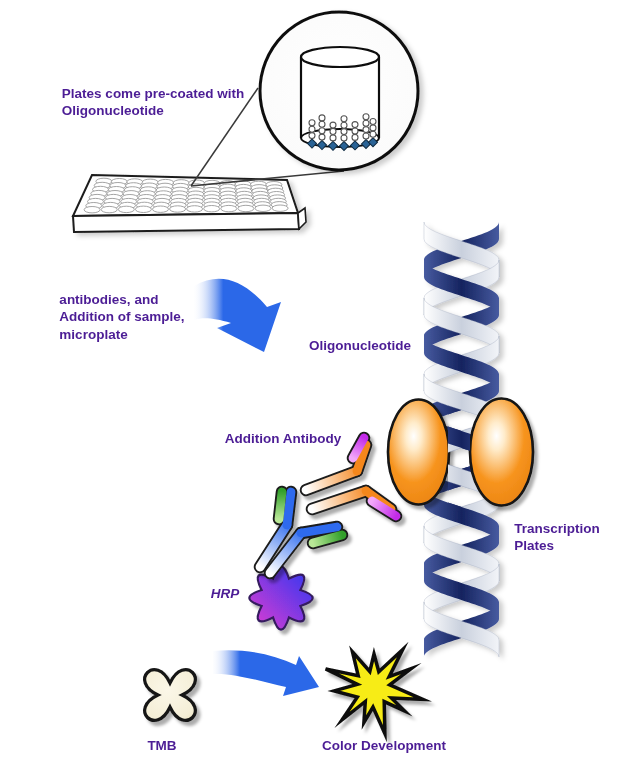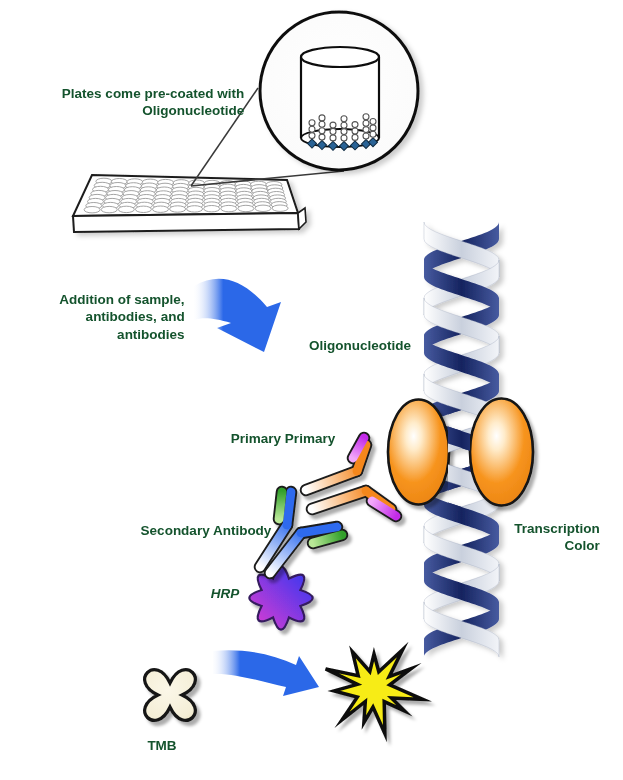--- a/index.html
+++ b/index.html
@@ -1,20 +1,20 @@
 <!DOCTYPE html>
 <html><head>
 <meta charset="utf-8">
 <style>
   html,body{margin:0;padding:0;background:#fff;}
   .stage{position:relative;width:623px;height:780px;background:#fff;
          font-family:"Liberation Sans",sans-serif;overflow:hidden;}
   .stage svg{position:absolute;left:0;top:0;}
-  .lbl{position:absolute;transform:translateX(-50%);text-align:right;
-       font-size:13.5px;font-weight:600;color:#14532d;line-height:1.28;white-space:nowrap;}
+  .lbl{position:absolute;transform:translateX(-50%);text-align:left;
+       font-size:13.5px;font-weight:600;color:#4c1d95;line-height:1.28;white-space:nowrap;}
 </style>
 </head>
 <body>
 
 <div class="stage">
 
 <svg width="623" height="780" viewBox="0 0 623 780">
   <defs>
     <radialGradient id="gCircle" cx="0.5" cy="0.45" r="0.75">
       <stop offset="0" stop-color="#ffffff"></stop>
@@ -339,36 +339,36 @@
   <g id="starG" filter="url(#ds)">
         <polygon points="374.0,654.0 378.8,671.7 402.7,649.5 389.2,676.6 411.2,668.6 389.7,684.9 422.7,699.4 391.4,697.9 404.4,710.8 384.2,701.6 384.9,733.7 373.0,707.0 363.9,722.5 365.3,701.5 342.1,719.8 357.3,697.1 334.1,690.9 357.4,684.4 325.6,668.9 358.2,675.7 352.5,651.9 369.8,671.5" fill="#f7ec13" stroke="#0d0d0d" stroke-width="3.5" stroke-linejoin="miter" stroke-miterlimit="8"></polygon>
       </g>
 </svg>
 
 <div class="lbl" style="left:153px;top:85px;">
   <div>Plates come pre-coated with</div>
   <div>Oligonucleotide</div>
 </div>
 <div class="lbl" style="left:122px;top:291px;">
+  <div>antibodies, and</div>
   <div>Addition of sample,</div>
-  <div>antibodies, and</div>
-  <div>antibodies</div>
+  <div>microplate</div>
 </div>
 <div class="lbl" style="left:360px;top:337px;">
   <div>Oligonucleotide</div>
 </div>
 <div class="lbl" style="left:283px;top:430px;">
-  <div>Primary Primary</div>
-</div>
-<div class="lbl" style="left:206px;top:522px;">
-  <div>Secondary Antibody</div>
+  <div>Addition Antibody</div>
 </div>
 <div class="lbl" style="left:225px;top:585px;font-style:italic;">
   <div>HRP</div>
 </div>
 <div class="lbl" style="left:557px;top:520px;">
   <div>Transcription</div>
-  <div>Color</div>
+  <div>Plates</div>
 </div>
 <div class="lbl" style="left:162px;top:737px;">
   <div>TMB</div>
 </div>
+<div class="lbl" style="left:384px;top:737px;">
+  <div>Color Development</div>
+</div>
 
 </div>
 </body></html>

